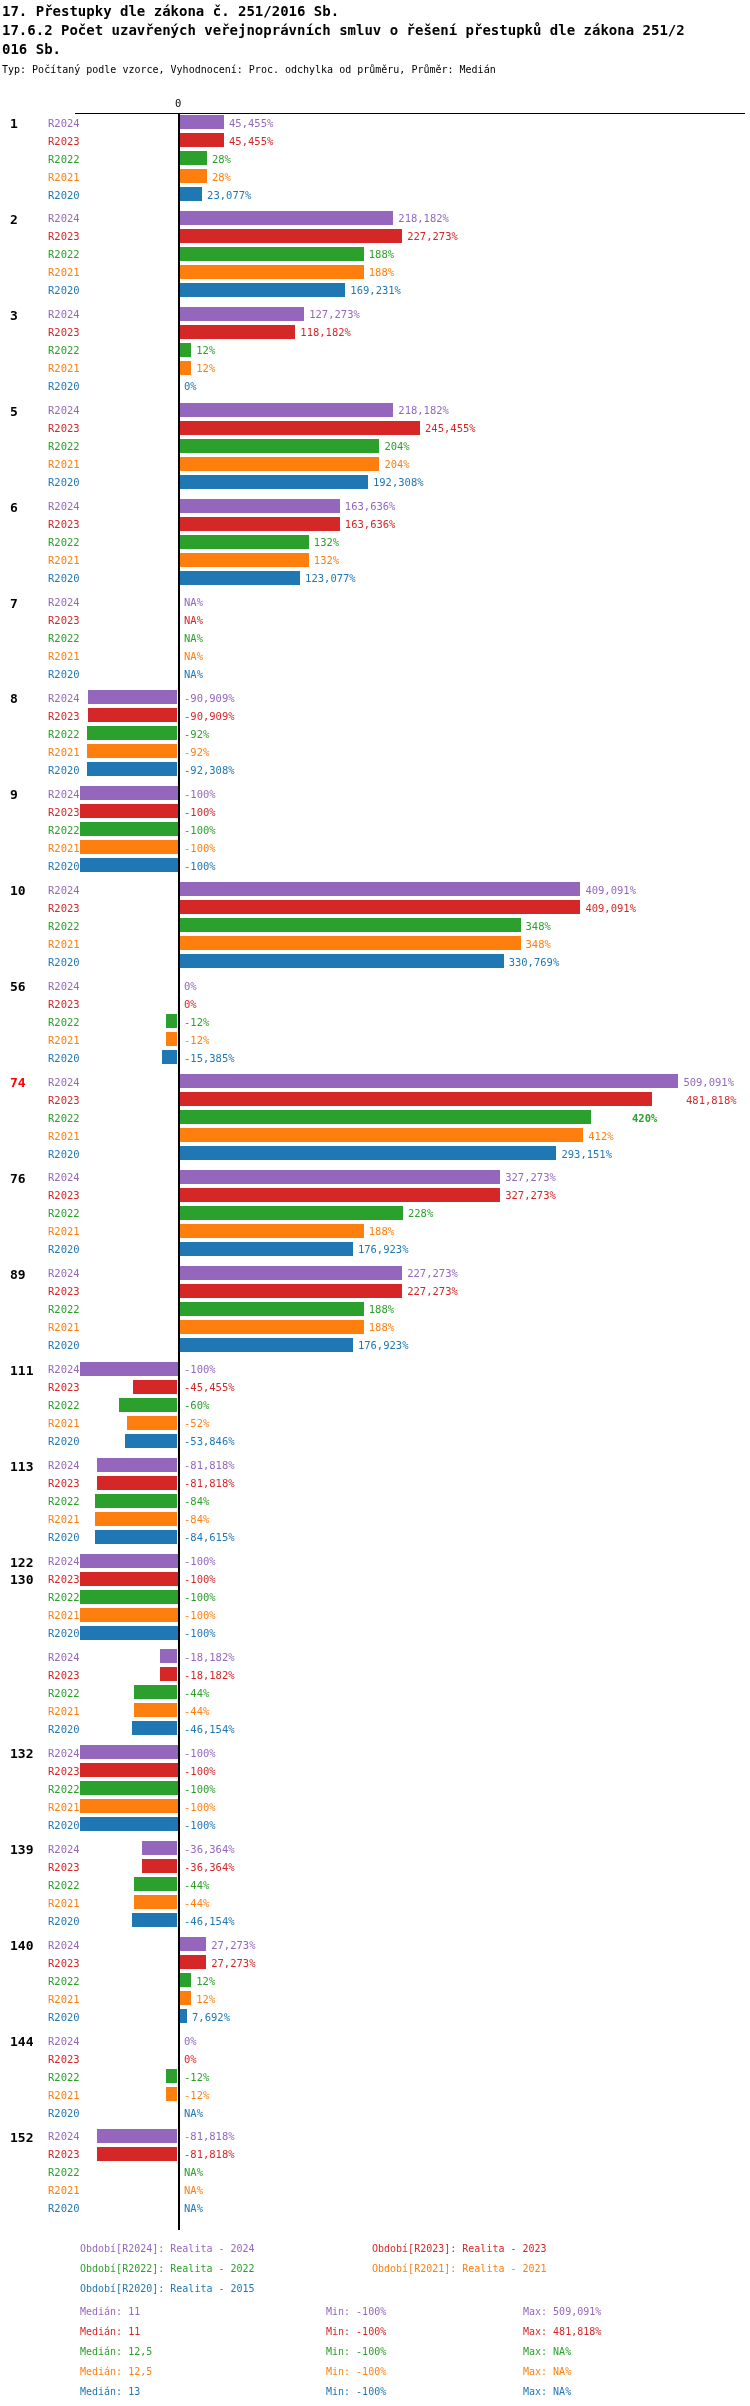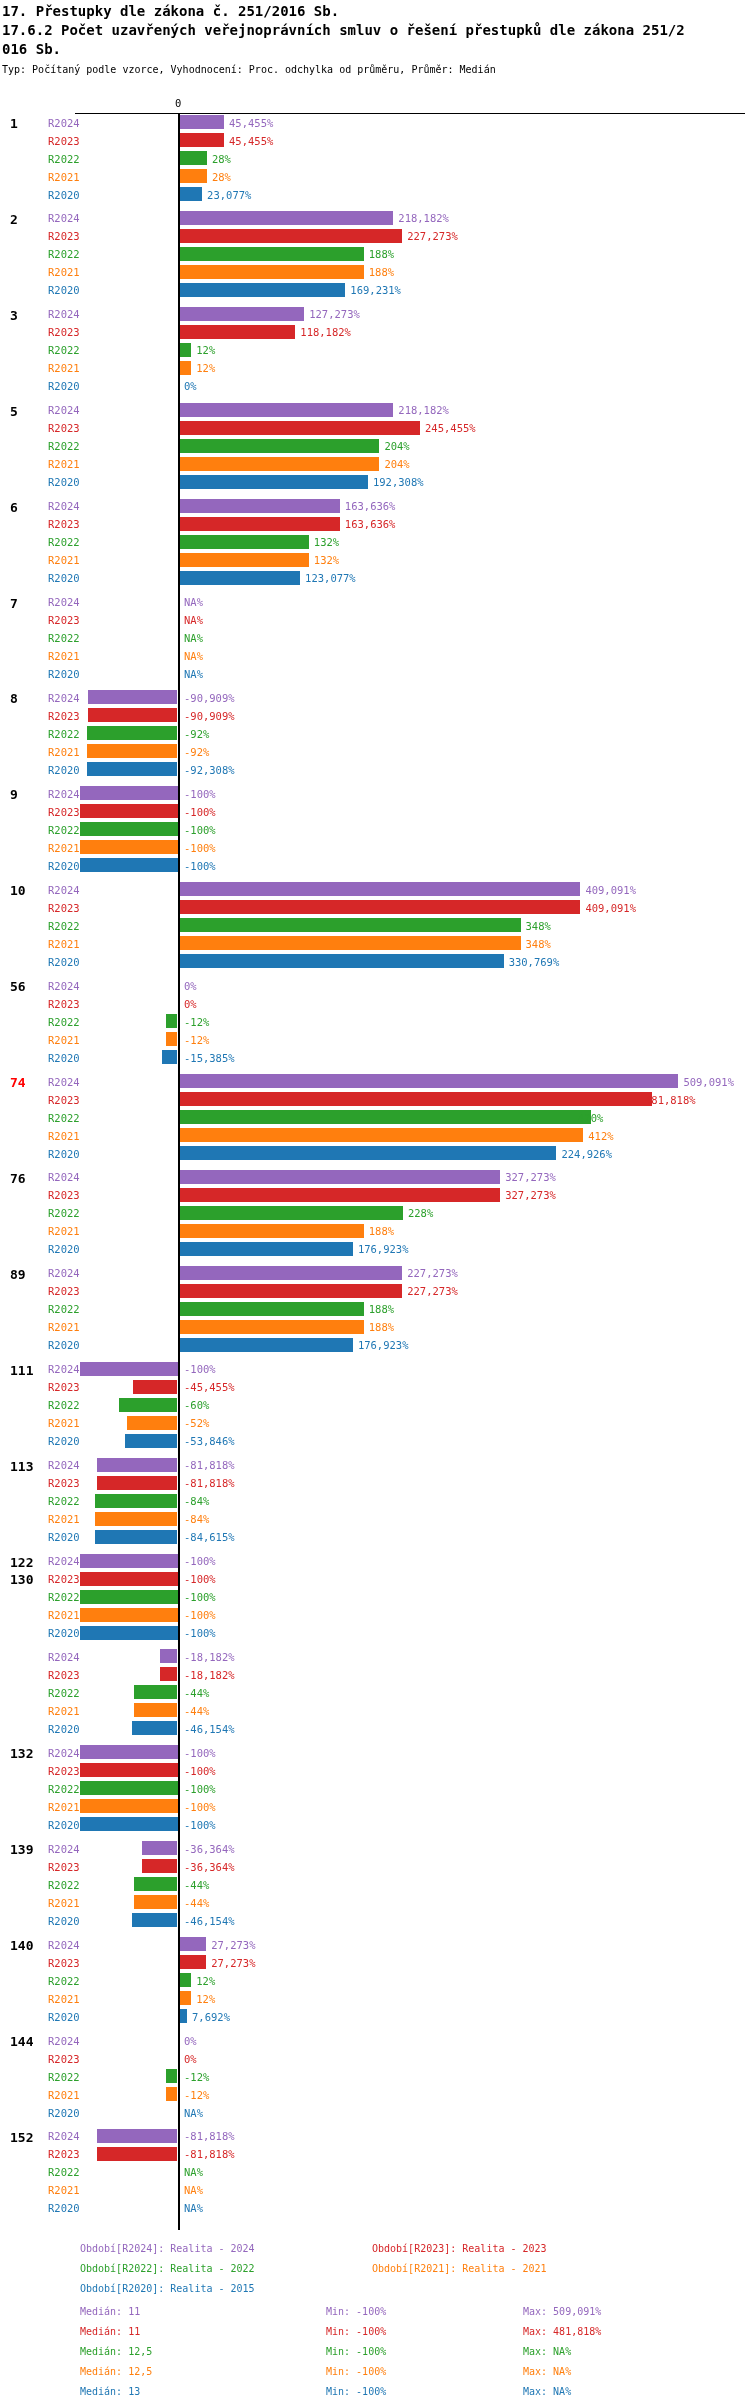--- a/index.html
+++ b/index.html
@@ -187,30 +187,30 @@
     <div class="abs val-label" style="left: 184px; top: 1033.6px; color: rgb(255, 127, 14);">-12%</div>
     <div class="abs ser-label" style="left: 48px; top: 1051.6px; color: rgb(31, 119, 180);">R2020</div>
     <div class="abs bar" style="left: 162.423px; top: 1050.1px; width: 15.0773px; height: 14px; background: rgb(31, 119, 180);"></div>
     <div class="abs val-label" style="left: 184px; top: 1051.6px; color: rgb(31, 119, 180);">-15,385%</div>
     <div class="abs grp-label" style="left: 10px; top: 1075px; color: rgb(255, 0, 0);">74</div>
     <div class="abs ser-label" style="left: 48px; top: 1075.5px; color: rgb(148, 103, 189);">R2024</div>
     <div class="abs bar" style="left: 179.5px; top: 1074px; width: 498.909px; height: 14px; background: rgb(148, 103, 189);"></div>
     <div class="abs val-label" style="left: 683.409px; top: 1075.5px; color: rgb(148, 103, 189);">509,091%</div>
     <div class="abs ser-label" style="left: 48px; top: 1093.5px; color: rgb(214, 39, 40);">R2023</div>
     <div class="abs bar" style="left: 179.5px; top: 1092px; width: 472.182px; height: 14px; background: rgb(214, 39, 40);"></div>
-    <div class="abs val-label" style="left: 645px; top: 1093.5px; color: rgb(214, 39, 40);">481,818%</div>
+    <div class="abs val-label" style="left: 686px; top: 1093.5px; color: rgb(214, 39, 40);">481,818%</div>
     <div class="abs ser-label" style="left: 48px; top: 1111.5px; color: rgb(44, 160, 44);">R2022</div>
     <div class="abs bar" style="left: 179.5px; top: 1110px; width: 411.6px; height: 14px; background: rgb(44, 160, 44);"></div>
-    <div class="abs val-label" style="left: 578px; top: 1111.5px; color: rgb(44, 160, 44);">420%</div>
+    <div class="abs val-label" style="left: 632px; top: 1111.5px; color: rgb(44, 160, 44); font-weight: bold;">420%</div>
     <div class="abs ser-label" style="left: 48px; top: 1129.5px; color: rgb(255, 127, 14);">R2021</div>
     <div class="abs bar" style="left: 179.5px; top: 1128px; width: 403.76px; height: 14px; background: rgb(255, 127, 14);"></div>
     <div class="abs val-label" style="left: 588.26px; top: 1129.5px; color: rgb(255, 127, 14);">412%</div>
     <div class="abs ser-label" style="left: 48px; top: 1147.5px; color: rgb(31, 119, 180);">R2020</div>
     <div class="abs bar" style="left: 179.5px; top: 1146px; width: 376.923px; height: 14px; background: rgb(31, 119, 180);"></div>
-    <div class="abs val-label" style="left: 561.423px; top: 1147.5px; color: rgb(31, 119, 180);">224,926%</div>
+    <div class="abs val-label" style="left: 561.423px; top: 1147.5px; color: rgb(31, 119, 180);">293,151%</div>
     <div class="abs grp-label" style="left: 10px; top: 1170.9px; color: rgb(0, 0, 0);">76</div>
     <div class="abs ser-label" style="left: 48px; top: 1171.4px; color: rgb(148, 103, 189);">R2024</div>
     <div class="abs bar" style="left: 179.5px; top: 1169.9px; width: 320.728px; height: 14px; background: rgb(148, 103, 189);"></div>
     <div class="abs val-label" style="left: 505.228px; top: 1171.4px; color: rgb(148, 103, 189);">327,273%</div>
     <div class="abs ser-label" style="left: 48px; top: 1189.4px; color: rgb(214, 39, 40);">R2023</div>
     <div class="abs bar" style="left: 179.5px; top: 1187.9px; width: 320.728px; height: 14px; background: rgb(214, 39, 40);"></div>
     <div class="abs val-label" style="left: 505.228px; top: 1189.4px; color: rgb(214, 39, 40);">327,273%</div>
     <div class="abs ser-label" style="left: 48px; top: 1207.4px; color: rgb(44, 160, 44);">R2022</div>
     <div class="abs bar" style="left: 179.5px; top: 1205.9px; width: 223.44px; height: 14px; background: rgb(44, 160, 44);"></div>
     <div class="abs val-label" style="left: 407.94px; top: 1207.4px; color: rgb(44, 160, 44);">228%</div>

